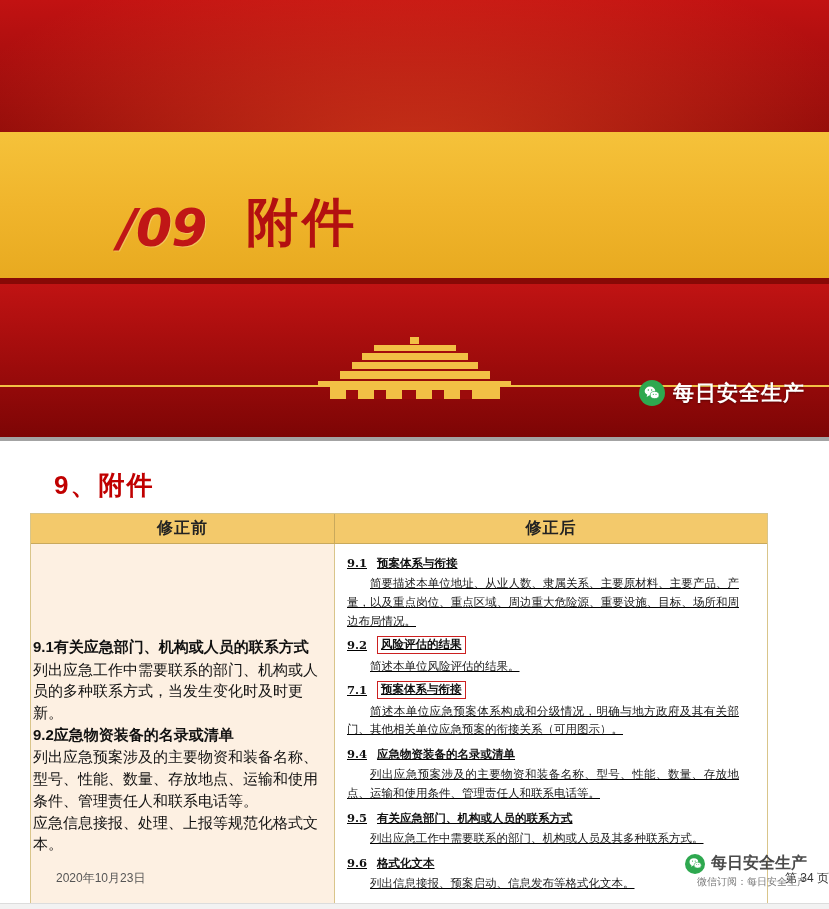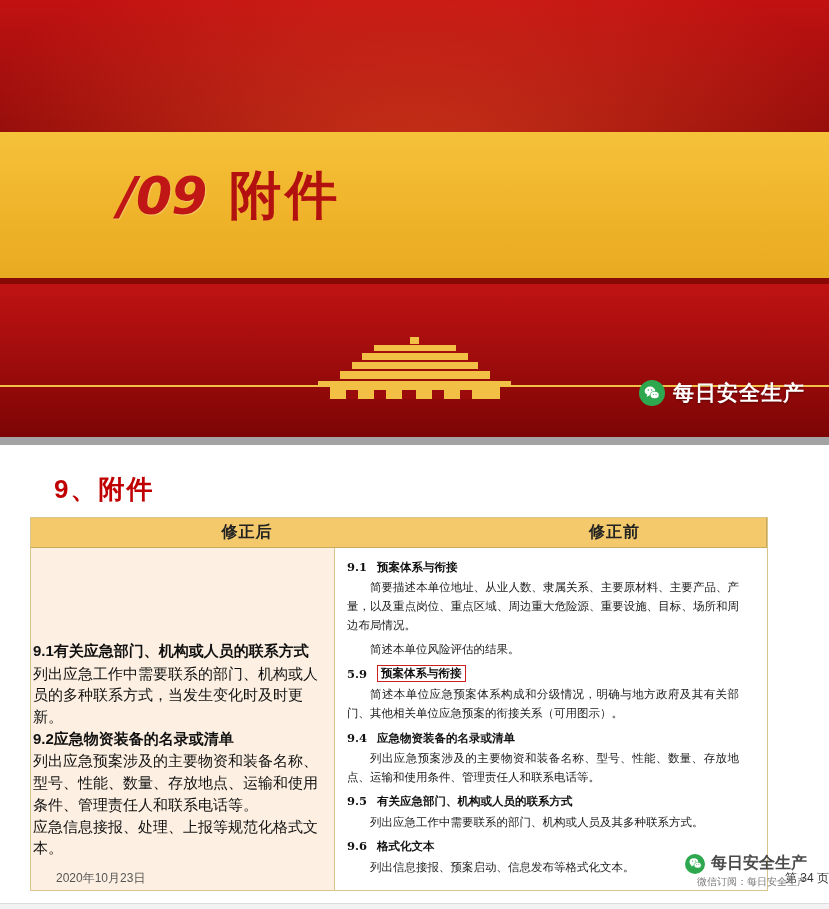--- a/index.html
+++ b/index.html
@@ -44,24 +44,24 @@
     background: linear-gradient(180deg, #f5c23a 0%, #f0b52c 50%, #e8aa20 100%);
   }
   .gold-band-shadow {
     position: absolute;
     left: 0; top: 278px;
     width: 100%; height: 6px;
     background: rgba(90,10,0,0.35);
   }
   .cover-title {
     position: absolute;
-    left: 118px; top: 161px;
+    left: 118px; top: 188px;
     display: flex;
-    align-items: center;
-    gap: 23px;
+    align-items: flex-end;
+    gap: 40px;
     color: #b81313;
   }
   .cover-num {
     font-family: "DejaVu Sans", sans-serif;
     font-size: 52px;
     font-weight: bold;
     font-style: italic;
     letter-spacing: -1px;
     color: #c01616;
     text-shadow: 1px 1px 0 rgba(255,255,255,0.25);
@@ -105,21 +105,21 @@
     letter-spacing: 1px;
     text-shadow: 0 1px 2px rgba(0,0,0,0.35);
   }
 
   
   .content-slide {
     position: relative;
     width: 829px;
     height: 472px;
     background: #ffffff;
-    border-top: 8px solid #a3a3a3;
+    border-top: 4px solid #a3a3a3;
   }
   .section-title {
     position: absolute;
     left: 54px; top: 27px;
     color: #c00000;
     font-size: 26px;
     font-weight: bold;
     letter-spacing: 2px;
   }
   .table-wrap {
@@ -167,20 +167,21 @@
   }
   .left-p {
     font-size: 15px;
     color: #111111;
     line-height: 1.45;
   }
   .cell-right {
     flex: 1;
     background: #ffffff;
     padding: 10px 12px 8px 12px;
+    text-decoration: underline;
   }
   .r-item { margin-bottom: 4px; }
   .r-head {
     display: flex;
     align-items: flex-start;
     gap: 8px;
     font-family: "DejaVu Serif", serif;
     font-size: 11.5px;
     font-weight: bold;
     color: #111111;
@@ -300,22 +301,22 @@
     </div>
   </div>
 
   <div class="content-slide">
 
     <div class="section-title">9、附件</div>
 
     <div class="table-wrap">
 
       <div class="table-head">
+        <div class="th th-left">修正前</div>
         <div class="th th-right">修正后</div>
-        <div class="th th-left">修正前</div>
       </div>
 
       <div class="table-body">
 
         <div class="cell-left">
           <div class="left-inner">
             <div class="left-h">9.1有关应急部门、机构或人员的联系方式</div>
             <div class="left-p">列出应急工作中需要联系的部门、机构或人员的多种联系方式，当发生变化时及时更新。</div>
             <div class="left-h">9.2应急物资装备的名录或清单</div>
             <div class="left-p">列出应急预案涉及的主要物资和装备名称、型号、性能、数量、存放地点、运输和使用条件、管理责任人和联系电话等。</div>
@@ -327,26 +328,30 @@
 
           <div class="r-item">
             <div class="r-head">
               <span class="r-num">9.1</span>
               <span class="r-label">预案体系与衔接</span>
             </div>
             <div class="r-body">简要描述本单位地址、从业人数、隶属关系、主要原材料、主要产品、产量，以及重点岗位、重点区域、周边重大危险源、重要设施、目标、场所和周边布局情况。</div>
           </div>
 
           <div class="r-item">
+            <div class="r-head">
+              <span class="r-num">9.2</span>
+              <span class="r-label boxed">风险评估的结果</span>
+            </div>
             <div class="r-body">简述本单位风险评估的结果。</div>
           </div>
 
           <div class="r-item">
             <div class="r-head">
-              <span class="r-num">5.9</span>
+              <span class="r-num">7.1</span>
               <span class="r-label boxed">预案体系与衔接</span>
             </div>
             <div class="r-body">简述本单位应急预案体系构成和分级情况，明确与地方政府及其有关部门、其他相关单位应急预案的衔接关系（可用图示）。</div>
           </div>
 
           <div class="r-item">
             <div class="r-head">
               <span class="r-num">9.4</span>
               <span class="r-label">应急物资装备的名录或清单</span>
             </div>

